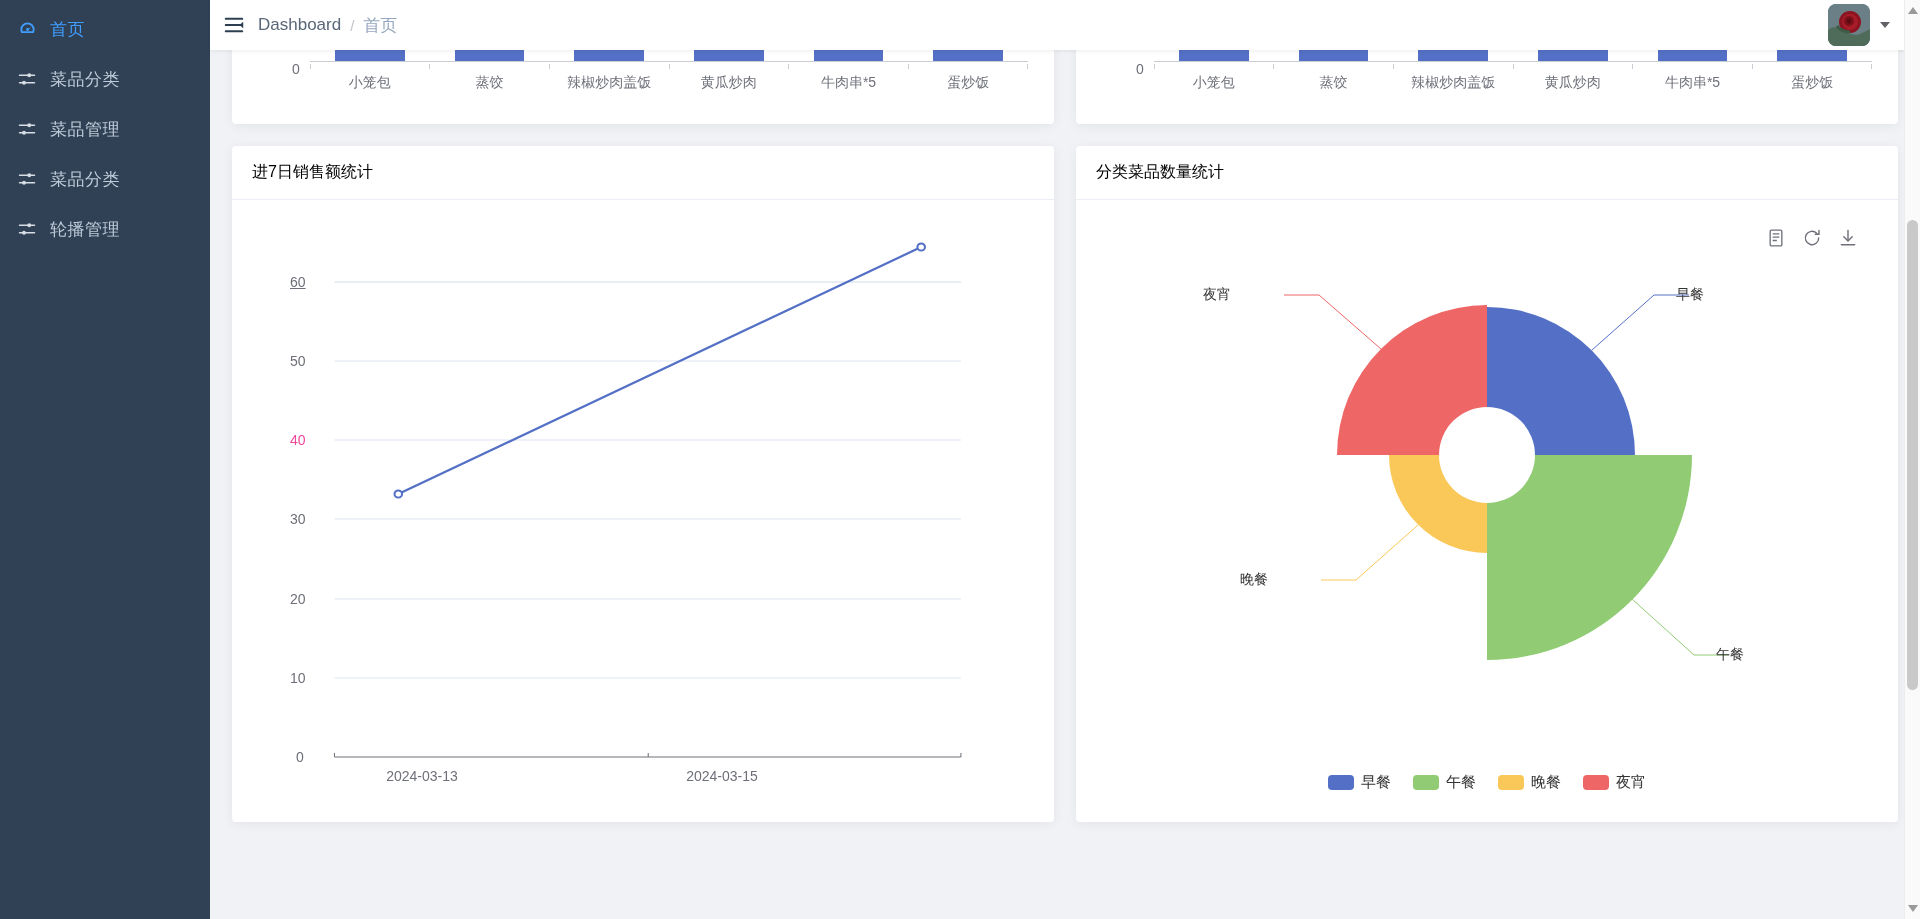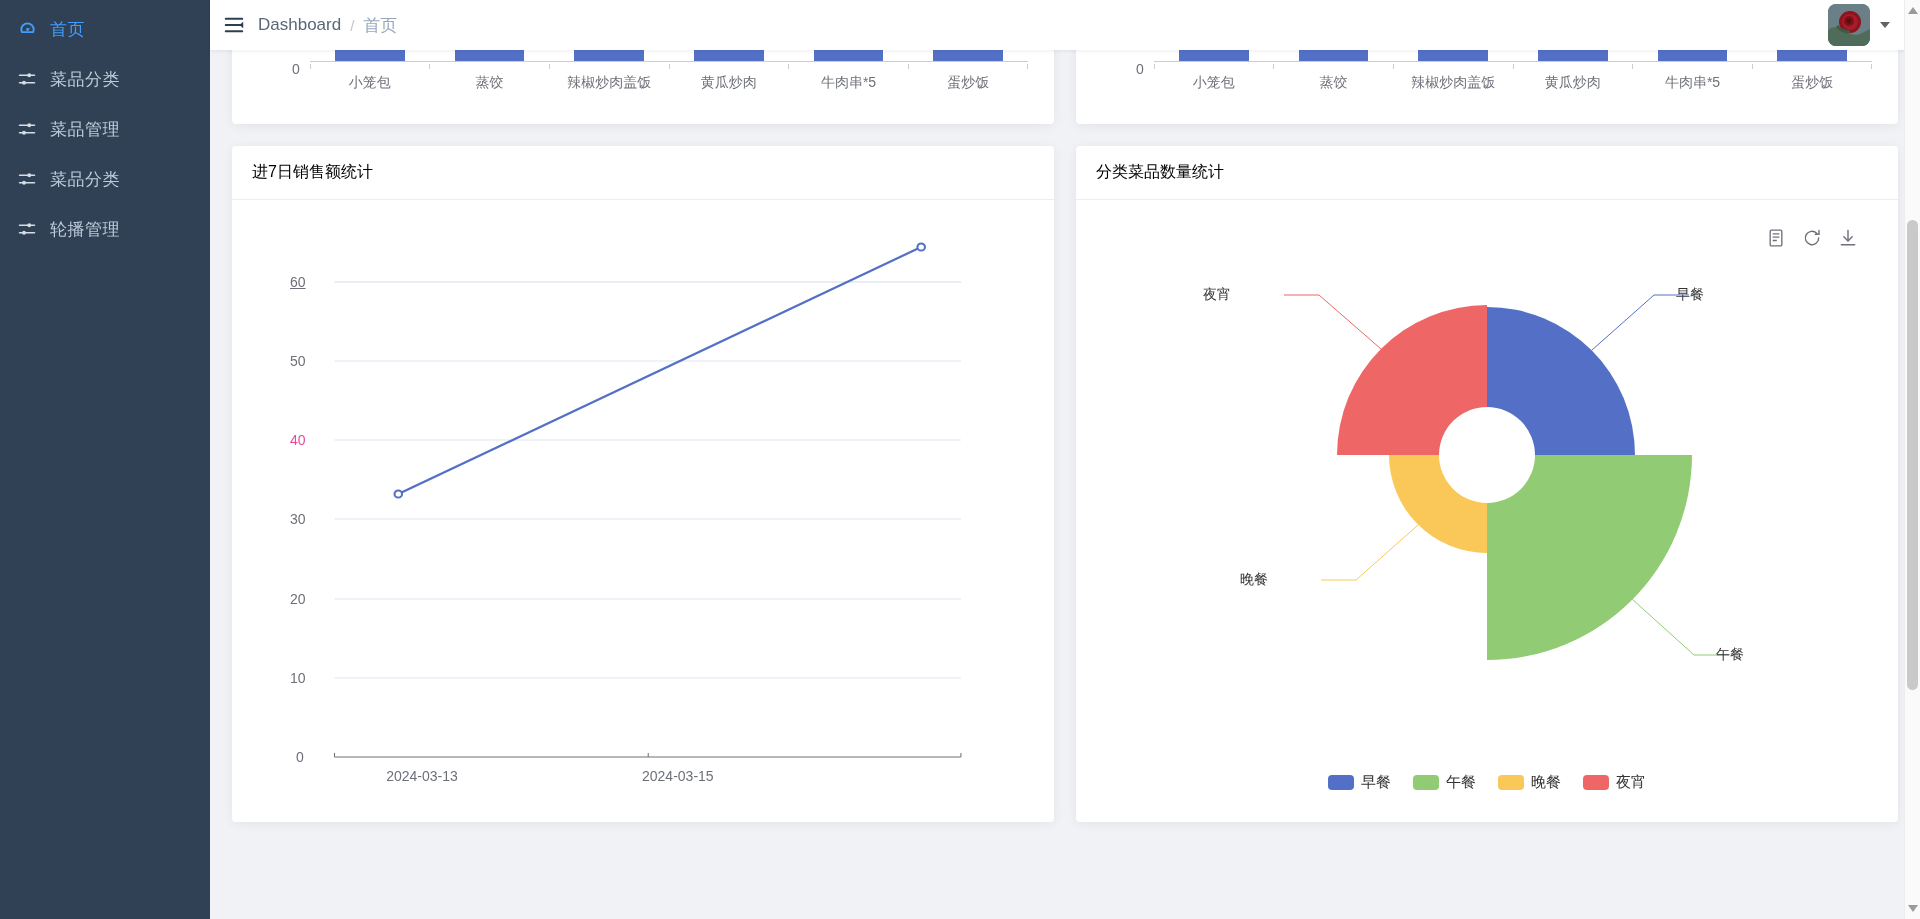--- a/index.html
+++ b/index.html
@@ -391,21 +391,21 @@
               <div style="position:absolute;left:0;top:0;width:100%;height:622px;pointer-events:none;">
                 <div style="position:absolute;left:58px;top:74px;font-size:14px;color:#6e7079;text-decoration:underline;">60</div>
                 <div style="position:absolute;left:58px;top:153px;font-size:14px;color:#6e7079;">50</div>
                 <div style="position:absolute;left:58px;top:232px;font-size:14px;color:#ec4899;">40</div>
                 <div style="position:absolute;left:58px;top:311px;font-size:14px;color:#6e7079;">30</div>
                 <div style="position:absolute;left:58px;top:391px;font-size:14px;color:#6e7079;">20</div>
                 <div style="position:absolute;left:58px;top:470px;font-size:14px;color:#6e7079;">10</div>
                 <div style="position:absolute;left:64px;top:549px;font-size:14px;color:#6e7079;">0</div>
 
                 <div style="position:absolute;left:110px;top:568px;width:160px;text-align:center;font-size:14px;color:#6e7079;">2024-03-13</div>
-                <div style="position:absolute;left:410px;top:568px;width:160px;text-align:left;font-size:14px;color:#6e7079;">2024-03-15</div>
+                <div style="position:absolute;left:410px;top:568px;width:160px;text-align:center;font-size:14px;color:#6e7079;">2024-03-15</div>
               </div>
             </div>
           </div>
 
           <div class="card">
             <div class="card-head">分类菜品数量统计</div>
             <div class="card-body piechart">
 
               <div class="toolbox">
                 <span class="tool-btn">

